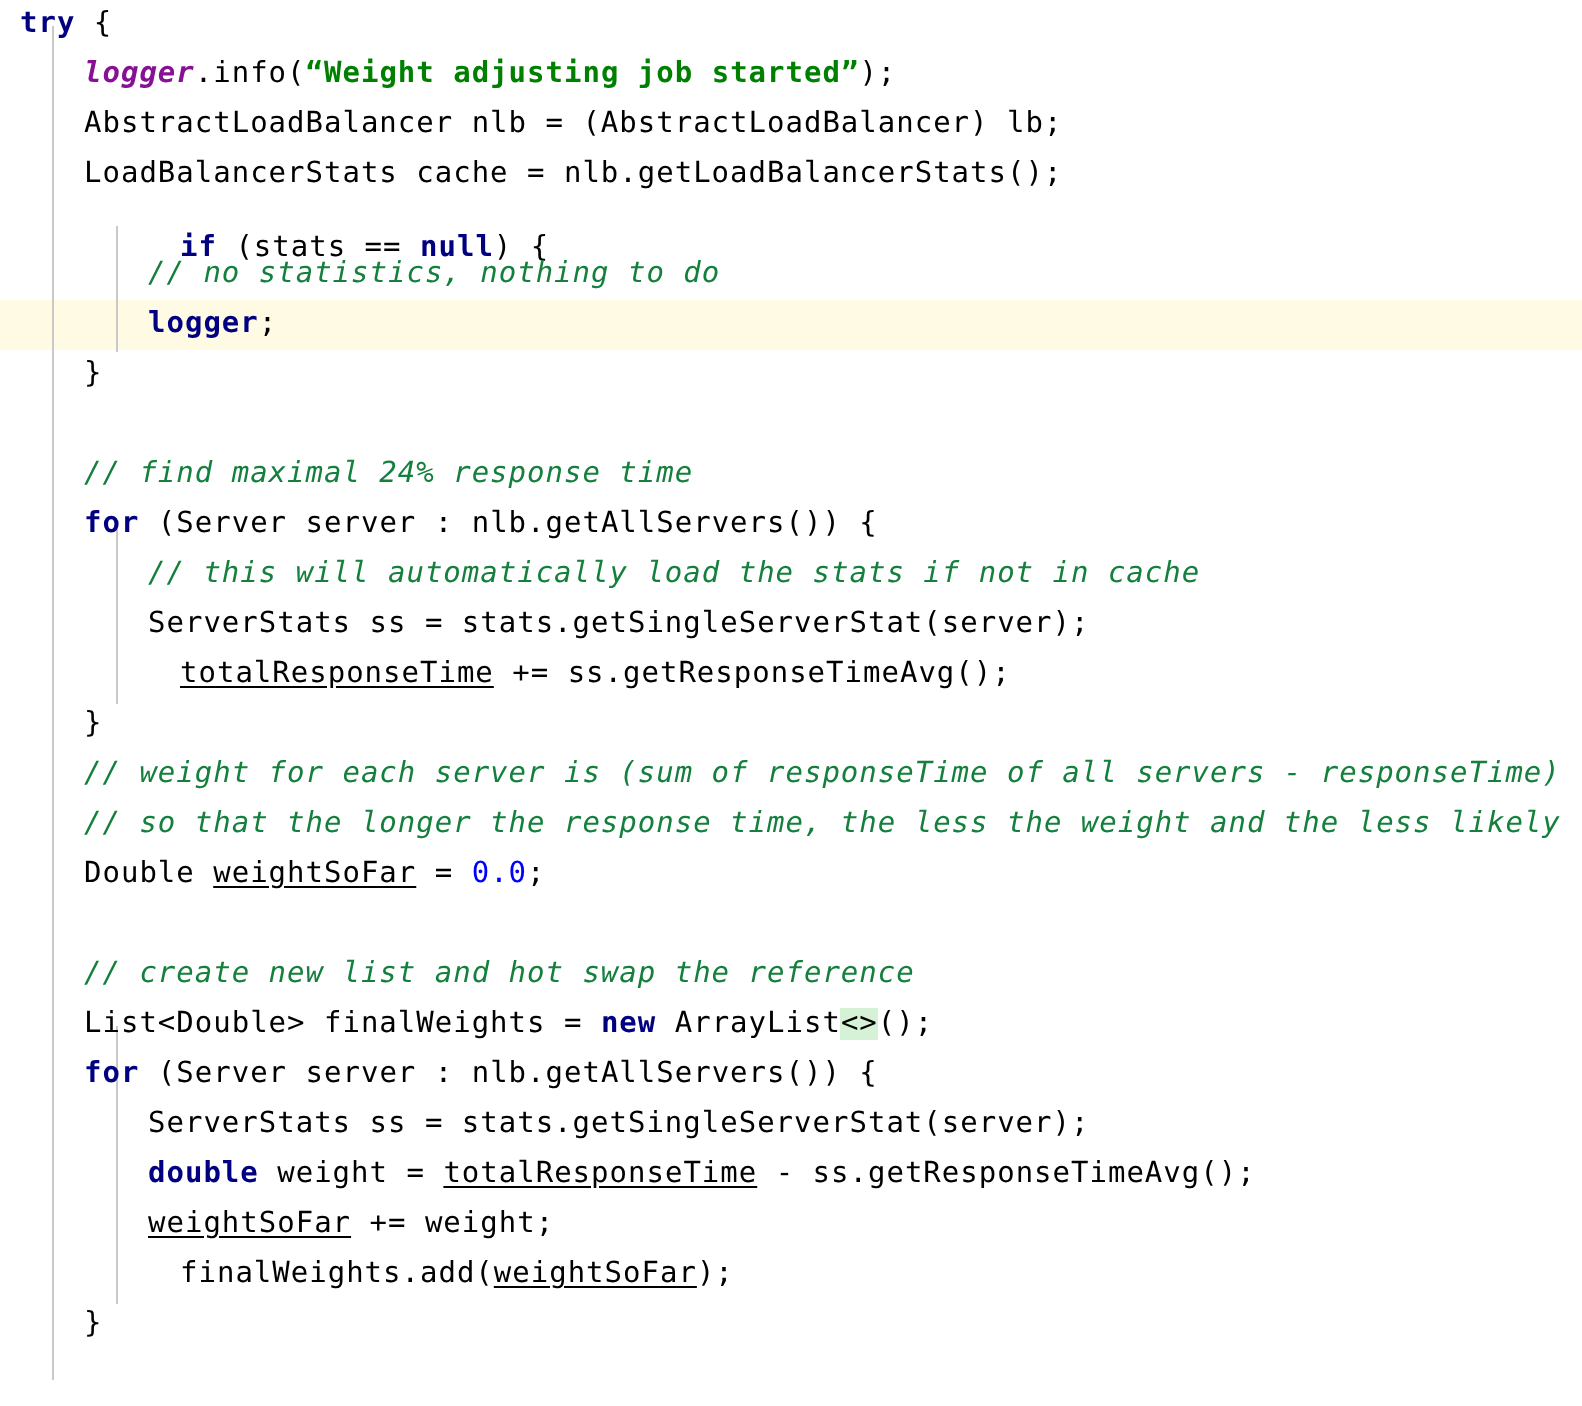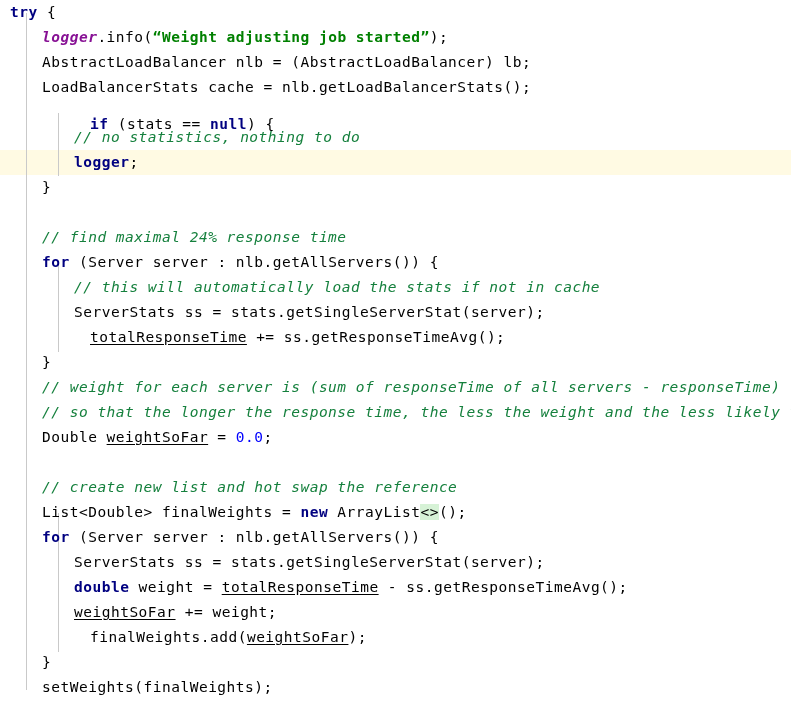--- a/index.html
+++ b/index.html
@@ -104,16 +104,15 @@
       <div class="code-line" style="top: 425px; left: 42px;"><span class="plain">Double </span><span class="local">weightSoFar</span><span class="plain"> = </span><span class="num">0.0</span><span class="plain">;</span></div>
       <div class="code-line" style="top: 450px; left: 10px;"></div>
       <div class="code-line" style="top: 475px; left: 42px;"><span class="cmt">// create new list and hot swap the reference</span></div>
       <div class="code-line" style="top: 500px; left: 42px;"><span class="plain">List&lt;Double&gt; finalWeights = </span><span class="kw">new</span><span class="plain"> ArrayList</span><span class="plain brkt-hl">&lt;&gt;</span><span class="plain">();</span></div>
       <div class="code-line" style="top: 525px; left: 42px;"><span class="kw">for</span><span class="plain"> (Server server : nlb.getAllServers()) {</span></div>
       <div class="code-line" style="top: 550px; left: 74px;"><span class="plain">ServerStats ss = stats.getSingleServerStat(server);</span></div>
       <div class="code-line" style="top: 575px; left: 74px;"><span class="kw">double</span><span class="plain"> weight = </span><span class="local">totalResponseTime</span><span class="plain"> - ss.getResponseTimeAvg();</span></div>
       <div class="code-line" style="top: 600px; left: 74px;"><span class="local">weightSoFar</span><span class="plain"> += weight;</span></div>
       <div class="code-line" style="top: 625px; left: 74px; margin-left: 16px;"><span class="plain">finalWeights.add(</span><span class="local">weightSoFar</span><span class="plain">);</span></div>
       <div class="code-line" style="top: 650px; left: 42px;"><span class="plain">}</span></div>
-      <div class="code-line" style="top: 675px; left: 42px;"><span class="plain">setWeights(finalWeights);</span></div>
     </div>
 
 </div>
 
 </body></html>

